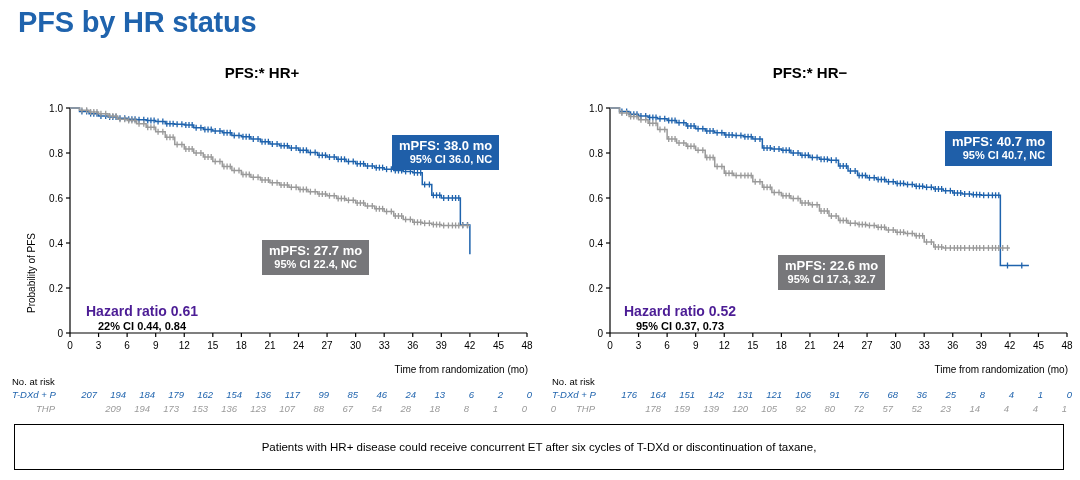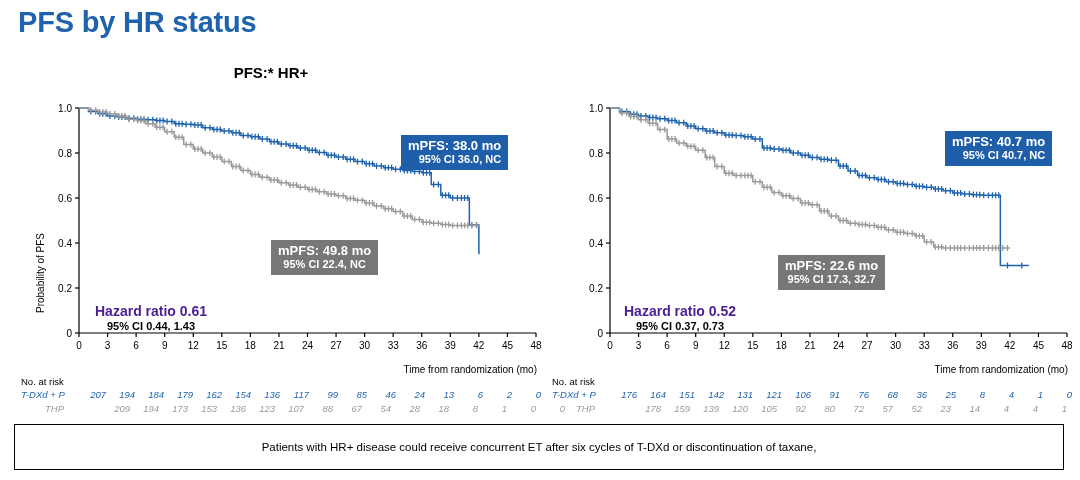--- a/index.html
+++ b/index.html
@@ -10,21 +10,21 @@
   }
   .slide{position:relative;width:1080px;height:480px;}
 
   .deck-title{
     position:absolute;left:18px;top:6px;
     font-size:29px;font-weight:bold;color:#1F63AD;
     letter-spacing:-0.2px;
   }
 
   .panel{position:absolute;top:58px;width:540px;height:360px;}
-  .panel.left{left:9px;}
+  .panel.left{left:0;}
   .panel.right{left:540px;}
 
   .panel-title{
     position:absolute;top:6px;left:0;width:540px;text-align:center;
     font-size:15px;font-weight:bold;color:#000;
   }
   
   .panel.left .panel-title{left:22px;width:480px;}
   .panel.right .panel-title{left:30px;width:480px;}
 
@@ -344,37 +344,38 @@
 
     <div class="ylabel">Probability of PFS</div>
     <div class="xlabel">Time from randomization (mo)</div>
 
     <div class="annot blue" style="left:392px;top:77px;">
       <div class="l1">mPFS: 38.0 mo</div>
       <div class="l2">95% CI 36.0, NC</div>
     </div>
 
     <div class="annot gray" style="left:262px;top:182px;">
-      <div class="l1">mPFS: 49.8 mo</div>
+      <div class="l1">mPFS: 27.7 mo</div>
       <div class="l2">95% CI 22.4, NC</div>
     </div>
 
     <div class="hr-box" style="left:86px;top:245px;">
       <div class="hr1">Hazard ratio 0.61</div>
-      <div class="hr2">95% CI 0.44, 1.43</div>
+      <div class="hr2">22% CI 0.44, 0.84</div>
     </div>
 
     <div class="risk-head">No. at risk</div>
     <div class="risk-rows">
         <div class="risk-row tdxd"><span class="rlabel">T-DXd + P</span><span class="rval">207</span><span class="rval">194</span><span class="rval">184</span><span class="rval">179</span><span class="rval">162</span><span class="rval">154</span><span class="rval">136</span><span class="rval">117</span><span class="rval">99</span><span class="rval">85</span><span class="rval">46</span><span class="rval">24</span><span class="rval">13</span><span class="rval">6</span><span class="rval">2</span><span class="rval">0</span></div>
         <div class="risk-row thp"><span class="rlabel">THP</span><span class="rval">209</span><span class="rval">194</span><span class="rval">173</span><span class="rval">153</span><span class="rval">136</span><span class="rval">123</span><span class="rval">107</span><span class="rval">88</span><span class="rval">67</span><span class="rval">54</span><span class="rval">28</span><span class="rval">18</span><span class="rval">8</span><span class="rval">1</span><span class="rval">0</span><span class="rval">0</span></div>
       </div>
   </div>
 
   <div class="panel right">
+    <div class="panel-title">PFS:* HR−</div>
 
     <div class="plot">
       <svg width="540" height="310" viewBox="0 0 540 310">
           <line x1="70" y1="50" x2="70" y2="275" stroke="#000" stroke-width="1.2"></line>
           <line x1="70" y1="275" x2="527" y2="275" stroke="#000" stroke-width="1.2"></line>
           <line x1="66" y1="275" x2="70" y2="275" stroke="#000" stroke-width="1.2"></line>
           <text x="63" y="278.5" text-anchor="end" font-size="10" font-family="&quot;Liberation Sans&quot;,sans-serif" fill="#000">0</text>
           <line x1="66" y1="230" x2="70" y2="230" stroke="#000" stroke-width="1.2"></line>
           <text x="63" y="233.5" text-anchor="end" font-size="10" font-family="&quot;Liberation Sans&quot;,sans-serif" fill="#000">0.2</text>
           <line x1="66" y1="185" x2="70" y2="185" stroke="#000" stroke-width="1.2"></line>

